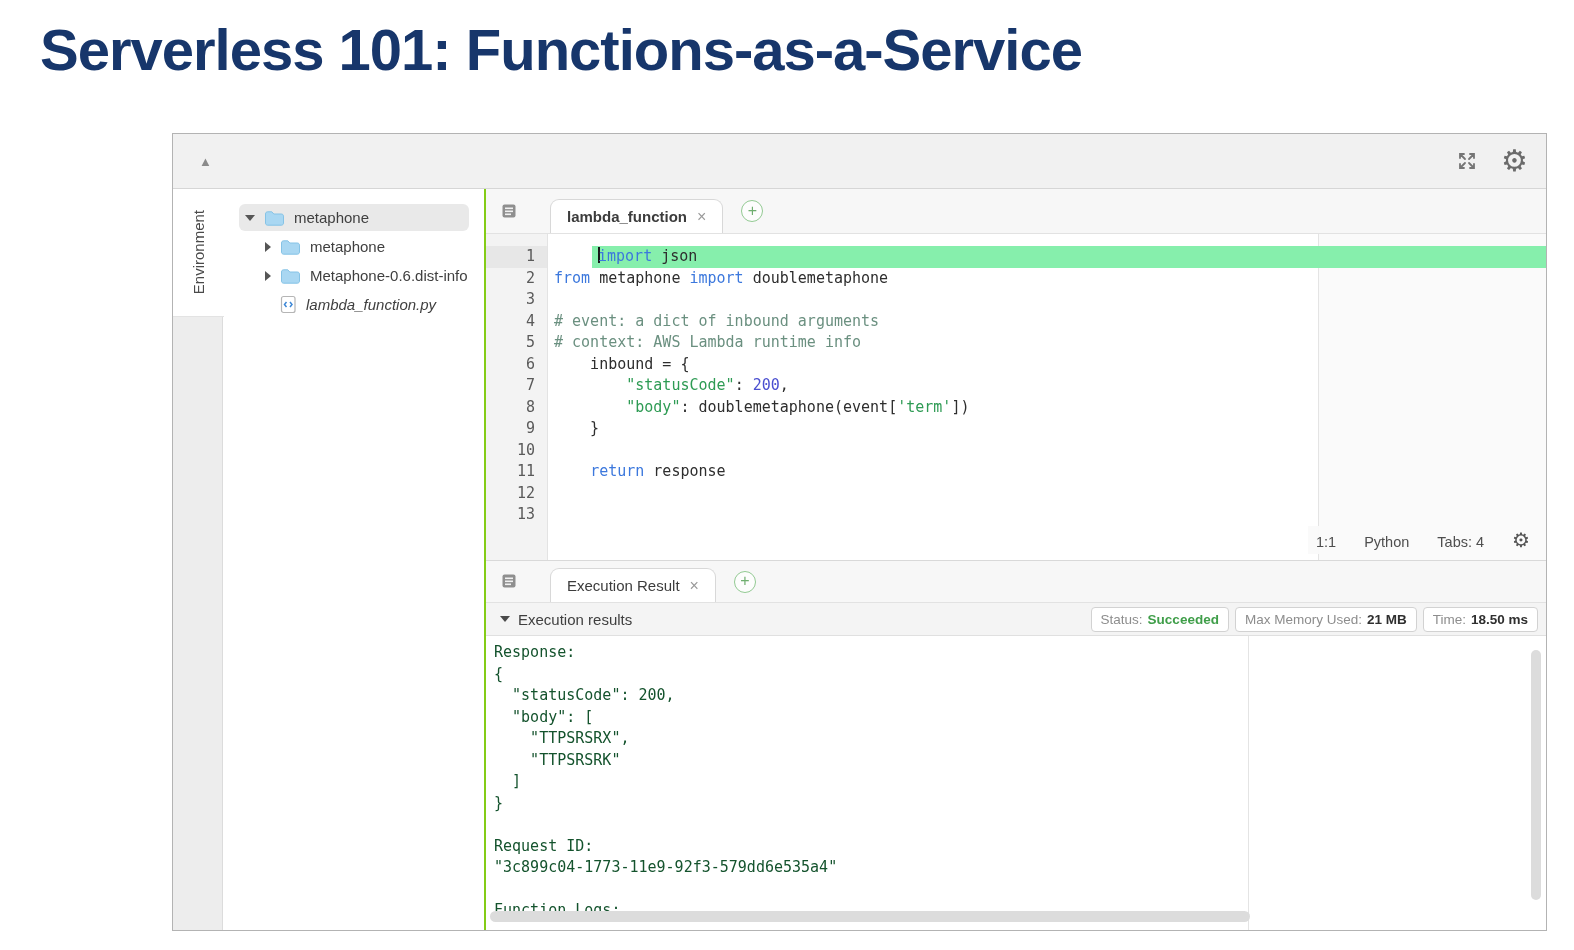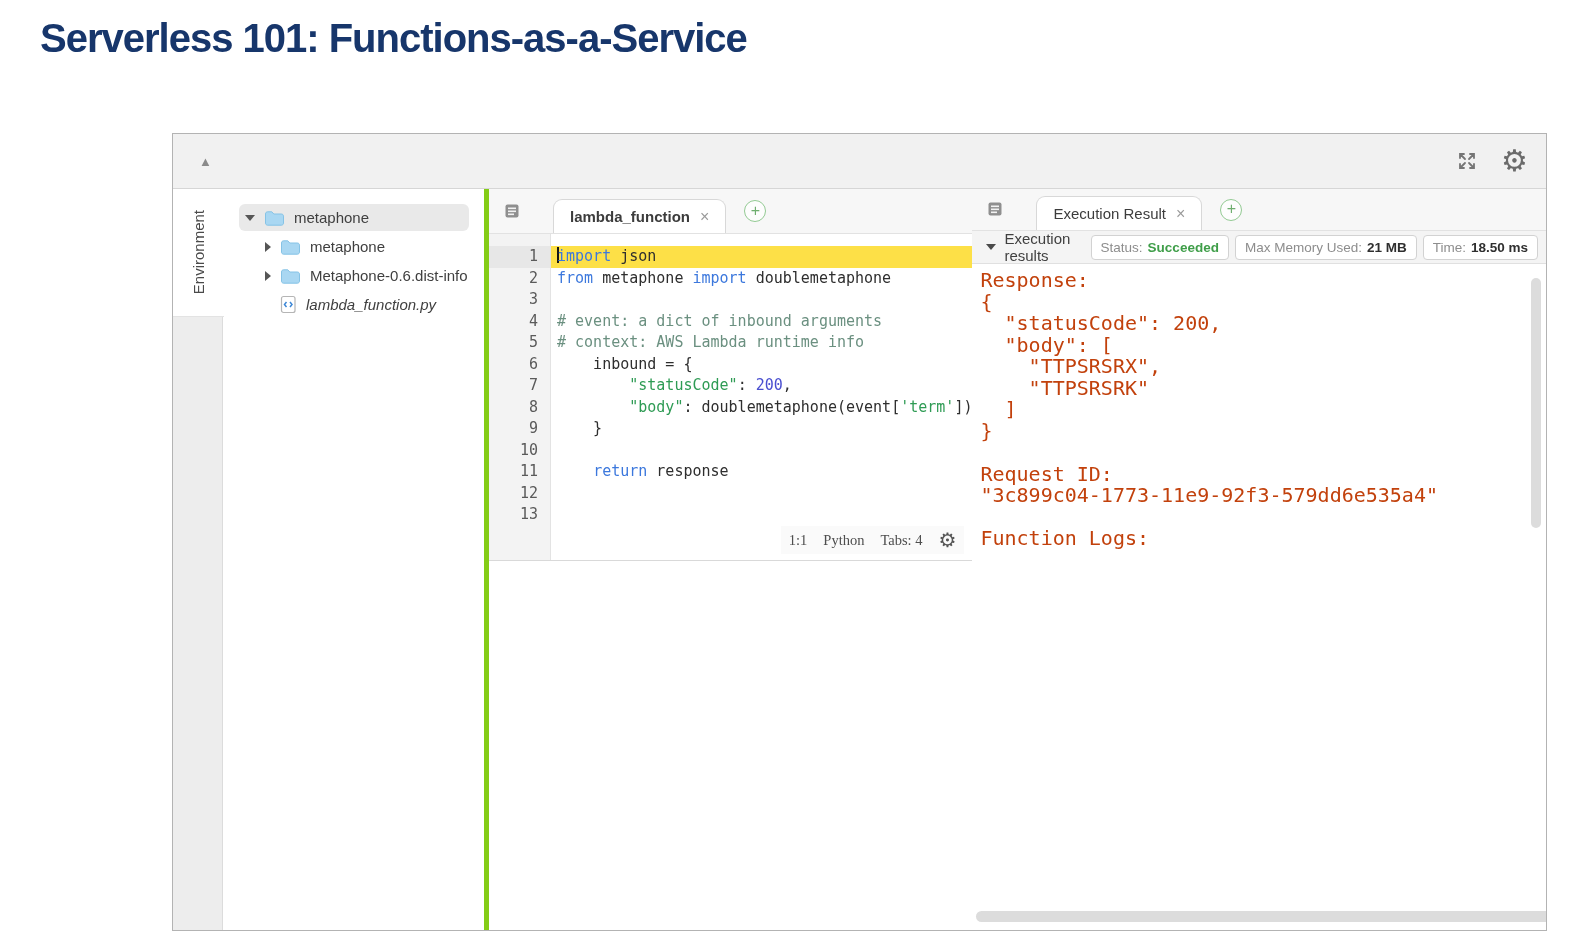--- a/index.html
+++ b/index.html
@@ -1,21 +1,21 @@
 <!DOCTYPE html>
 <html style="--title-color: #17366b; --kw: #3c78dd; --str: #2e9b54; --num: #4a4fd0; --cmt: #6b9080; --ok: #3f9e49;"><head>
 <meta charset="utf-8">
 <style>
   html,body{margin:0;padding:0;}
   body{
     width:1574px;height:950px;background:#ffffff;position:relative;overflow:hidden;
     font-family:"Liberation Sans",sans-serif;
   }
   .slide-title{
-    position:absolute;left:40px;top:16px;font-size:40px;font-weight:bold;
+    position:absolute;left:40px;top:16px;font-size:58px;font-weight:bold;
     letter-spacing:-1px;color:var(--title-color,#17366b);
   }
   
   .window{
     position:absolute;left:172px;top:133px;width:1375px;height:798px;
     border:1px solid #b3b3b3;background:#fff;box-sizing:border-box;
     display:flex;flex-direction:column;
   }
   .menubar{
     height:55px;background:#f1f1f1;border-bottom:1px solid #d6d6d6;
@@ -36,21 +36,21 @@
   
   .tree-panel{width:261px;background:#fff;flex-shrink:0;padding-top:14px;box-sizing:border-box;}
   .tree-row{height:29px;display:flex;align-items:center;font-size:15px;color:#3f3f3f;}
   .tree-inner{display:flex;align-items:center;height:27px;border-radius:6px;padding:0 10px 0 6px;}
   .tree-row.selected .tree-inner{background:#e9e9e9;padding-right:100px;}
   .tri-down{width:0;height:0;border-left:5px solid transparent;border-right:5px solid transparent;border-top:6px solid #565656;margin-right:9px;flex-shrink:0;}
   .tri-right{width:0;height:0;border-top:5px solid transparent;border-bottom:5px solid transparent;border-left:6px solid #565656;margin-right:9px;flex-shrink:0;}
   .tri-none{width:6px;margin-right:9px;flex-shrink:0;}
   .tree-icon{margin-right:9px;flex-shrink:0;display:flex;}
   
-  .editor-col{flex:1;display:flex;border-left:5px solid #84cc16;min-width:0;}
+  .editor-col{flex:1;display:flex;flex-direction:column;border-left:2px solid #84cc16;min-width:0;}
   .tabbar{
     height:45px;background:#f7f7f7;border-bottom:1px solid #e2e2e2;
     display:flex;align-items:flex-end;padding-left:14px;flex-shrink:0;box-sizing:border-box;position:relative;
   }
   .pages-icon{align-self:center;margin-right:30px;display:flex;}
   .tab{
     height:34px;background:#fff;border:1px solid #d8d8d8;border-bottom:none;
     border-radius:9px 9px 0 0;display:flex;align-items:center;padding:0 16px;gap:10px;
     font-size:15px;color:#3c3c3c;box-sizing:border-box;
   }
@@ -61,51 +61,51 @@
     font-size:16px;display:flex;align-items:center;justify-content:center;
     align-self:center;margin-left:18px;background:#fdfdfd;box-sizing:border-box;padding-bottom:1px;
   }
   .editor-pane{height:372px;display:flex;flex-direction:column;border-bottom:1px solid #d9d9d9;position:relative;box-sizing:border-box;flex-shrink:0;}
   .code-area{flex:1;display:flex;min-height:0;background:#fff;overflow:hidden;position:relative;}
   .gutter{width:62px;background:#f3f3f3;border-right:1px solid #e3e3e3;padding-top:12px;flex-shrink:0;box-sizing:border-box;}
   .gutter-num{height:21.5px;line-height:21.5px;text-align:right;padding-right:12px;font-family:"DejaVu Sans Mono",monospace;font-size:15px;color:#5a5a5a;}
   .gutter-num.active{background:#e7e7e7;}
   .code-col{flex:1;padding-top:12px;position:relative;font-family:"DejaVu Sans Mono",monospace;font-size:15px;line-height:21.5px;color:#2e2e2e;min-width:0;}
   .code-line{height:21.5px;white-space:pre;padding-left:6px;position:relative;z-index:1;}
-  .code-line.active{background:#fde047;}
+  .code-line.active{background:#86efac;margin-left:44px;}
   .margin-shade{position:absolute;top:0;bottom:0;left:771px;right:0;background:#fafafa;z-index:0;}
   .print-margin{position:absolute;top:0;bottom:0;left:770px;width:1px;background:#e4e4e4;z-index:0;}
   .tk-keyword{color:var(--kw,#3c78dd);}
   .tk-string{color:var(--str,#2e9b54);}
   .tk-number{color:var(--num,#4a4fd0);}
   .tk-comment{color:var(--cmt,#6b9080);}
   .cursor{display:inline-block;width:2px;height:16px;background:#151515;margin-right:-2px;vertical-align:-2px;}
   .statusbar{
-    position:absolute;right:8px;bottom:6px;display:flex;align-items:center;gap:16px;
-    font-size:14.5px;color:#4e4e4e;background:rgba(250,250,250,.95);padding:4px 8px;z-index:2;font-family:Liberation Serif, serif;
+    position:absolute;right:8px;bottom:6px;display:flex;align-items:flex-end;gap:28px;
+    font-size:14.5px;color:#4e4e4e;background:rgba(250,250,250,.95);padding:4px 8px;z-index:2;
   }
   .statusbar .gear-small{font-size:20px;color:#555;line-height:1;}
   
   .exec-pane{flex:1;display:flex;flex-direction:column;min-height:0;}
   .exec-tabbar{height:42px;}
   .exec-header{
     height:33px;background:#f4f4f4;border-bottom:1px solid #e0e0e0;display:flex;align-items:center;
     padding:0 8px 0 14px;font-size:15px;color:#3f3f3f;flex-shrink:0;box-sizing:border-box;
   }
   .exec-header .tri-down{border-top-color:#4a4a4a;margin-right:8px;}
   .badges{margin-left:auto;display:flex;gap:6px;}
   .badge{
     background:#fff;border:1px solid #d2d2d2;border-radius:4px;height:25px;display:flex;align-items:center;
     padding:0 9px;font-size:13.5px;color:#8d8d8d;gap:5px;box-sizing:border-box;white-space:nowrap;
   }
   .badge .val{color:#2f2f2f;font-weight:bold;}
   .badge .val.green{color:var(--ok,#3f9e49);}
   .output{
-    flex:1;position:relative;font-family:"DejaVu Sans Mono",monospace;font-size:20px;line-height:21.5px;
-    color:#c2410c;padding:6px 0 0 8px;background:#fff;min-height:0;overflow:hidden;
+    flex:1;position:relative;font-family:"DejaVu Sans Mono",monospace;font-size:15px;line-height:21.5px;
+    color:#14532d;padding:6px 0 0 8px;background:#fff;min-height:0;overflow:hidden;
   }
   .out-line{white-space:pre;min-height:21.5px;}
   .output .print-margin{left:762px;}
   .vscroll{position:absolute;right:5px;top:14px;width:10px;height:250px;background:#dcdcdc;border-radius:5px;z-index:3;}
   .hscroll{position:absolute;left:4px;bottom:8px;width:760px;height:11px;background:#dcdcdc;border-radius:6px;z-index:3;}
   svg{display:block;}
 </style>
 </head>
 <body>
 

